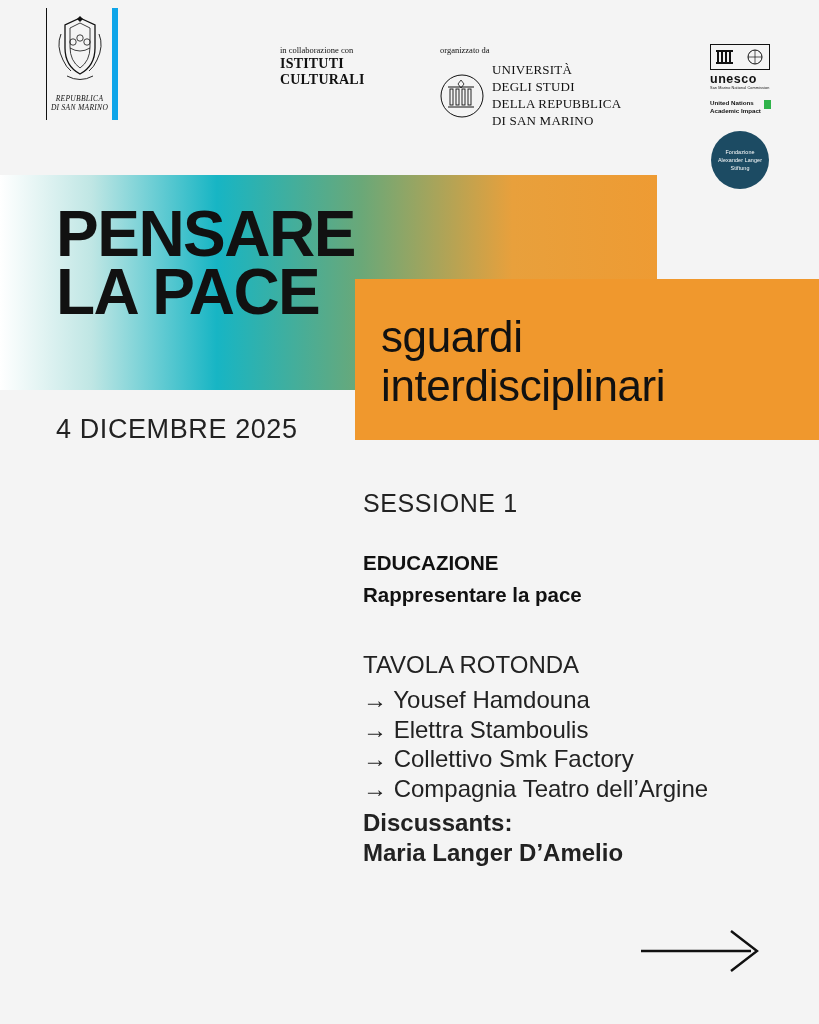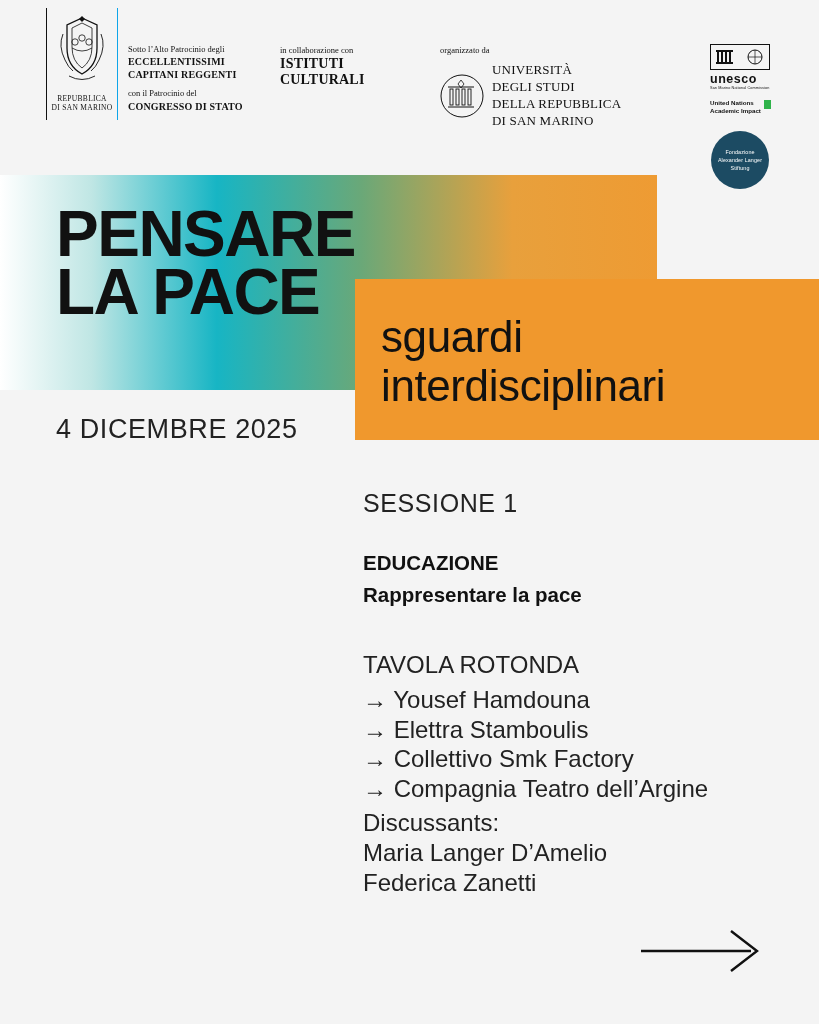--- a/index.html
+++ b/index.html
@@ -8,21 +8,21 @@
     background: #f4f4f4;
     font-family: "Liberation Sans", sans-serif;
     overflow: hidden;
   }
   .poster { position: relative; width: 819px; height: 1024px; background: #f4f4f4; }
 
   
   .header { position: absolute; top: 0; left: 0; width: 819px; height: 175px; background: #f4f4f4; }
 
   .crest-block { position: absolute; left: 46px; top: 8px; width: 72px; height: 112px;
-    border-left: 1px solid #111; border-right: 1px solid #0ea5e9; }
+    border-left: 1px solid #111; border-right: 6px solid #0ea5e9; font-style: italic; }
   .crest-svg { display: block; margin: 6px auto 0 auto; }
   .crest-cap { text-align: center; font-family: "Liberation Serif", serif; font-size: 7.5px;
     line-height: 1.25; letter-spacing: .3px; color: #111; margin-top: 4px; }
 
   .patrocinio { position: absolute; left: 128px; top: 44px; width: 140px;
     font-family: "Liberation Serif", serif; color: #111; }
   .patrocinio .l1 { font-size: 8.5px; line-height: 1.35; }
   .patrocinio .l2 { font-size: 10px; font-weight: bold; line-height: 1.3; letter-spacing: .2px; }
   .patrocinio .sp { height: 7px; }
 
@@ -68,21 +68,21 @@
 
   
   .session { position: absolute; left: 363px; top: 489px; font-size: 25px; letter-spacing: .6px; color: #222; }
   .topic { position: absolute; left: 363px; top: 547px; font-size: 20.5px; font-weight: bold;
     line-height: 1.55; color: #111; }
   .round { position: absolute; left: 363px; top: 633px; font-size: 24px; line-height: 1.2; color: #222; }
   .round .rt { margin-bottom: 6px; margin-top: 18px; }
   .round ul { list-style: none; }
   .round li { white-space: nowrap; margin-bottom: 1px; }
   .disc { position: absolute; left: 363px; top: 809px; font-size: 24px; line-height: 1.2; color: #222; }
-  .disc div { margin-bottom: 1px; }
+  .disc div { margin-bottom: 1px; font-weight: bold; }
 
   .arrow { position: absolute; left: 639px; top: 927px; width: 124px; height: 48px; }
 </style>
 </head>
 <body>
 
 <div class="poster">
 
   <div class="header">
 
@@ -98,28 +98,20 @@
         <path d="M10 20 q-5 12 2 26 q3 7 8 11" fill="none" stroke="#111" stroke-width="0.9"></path>
         <path d="M48 20 q5 12 -2 26 q-3 7 -8 11" fill="none" stroke="#111" stroke-width="0.9"></path>
         <path d="M16 62 q13 7 26 0" fill="none" stroke="#111" stroke-width="0.9"></path>
       </svg>
       <div class="crest-cap">
         <div>REPUBBLICA</div>
         <div>DI SAN MARINO</div>
       </div>
     </div>
 
-    <div class="patrocinio">
-      <div class="l1">Sotto l’Alto Patrocinio degli</div>
-      <div class="l2">ECCELLENTISSIMI</div>
-      <div class="l2">CAPITANI REGGENTI</div>
-      <div class="sp"></div>
-      <div class="l1">con il Patrocinio del</div>
-      <div class="l2">CONGRESSO DI STATO</div>
-    </div>
 
     <div class="collab">
       <div class="l1">in collaborazione con</div>
       <div class="l2">ISTITUTI CULTURALI</div>
     </div>
 
     <div class="organizzato">
       <div class="l1">organizzato da</div>
       <div class="uni-row">
         <svg class="uni-mark" viewBox="0 0 44 44">
@@ -204,21 +196,20 @@
       <li>→ Yousef Hamdouna</li>
       <li>→ Elettra Stamboulis</li>
       <li>→ Collettivo Smk Factory</li>
       <li>→ Compagnia Teatro dell’Argine</li>
     </ul>
   </div>
 
   <div class="disc">
     <div>Discussants:</div>
     <div>Maria Langer D’Amelio</div>
-    <div>Federica Zanetti</div>
   </div>
 
   <svg class="arrow" viewBox="0 0 124 48">
     <line x1="2" y1="24" x2="112" y2="24" stroke="#111" stroke-width="2.4"></line>
     <polyline points="92,4 118,24 92,44" fill="none" stroke="#111" stroke-width="2.4"></polyline>
   </svg>
 
 </div>
 
 </body></html>

